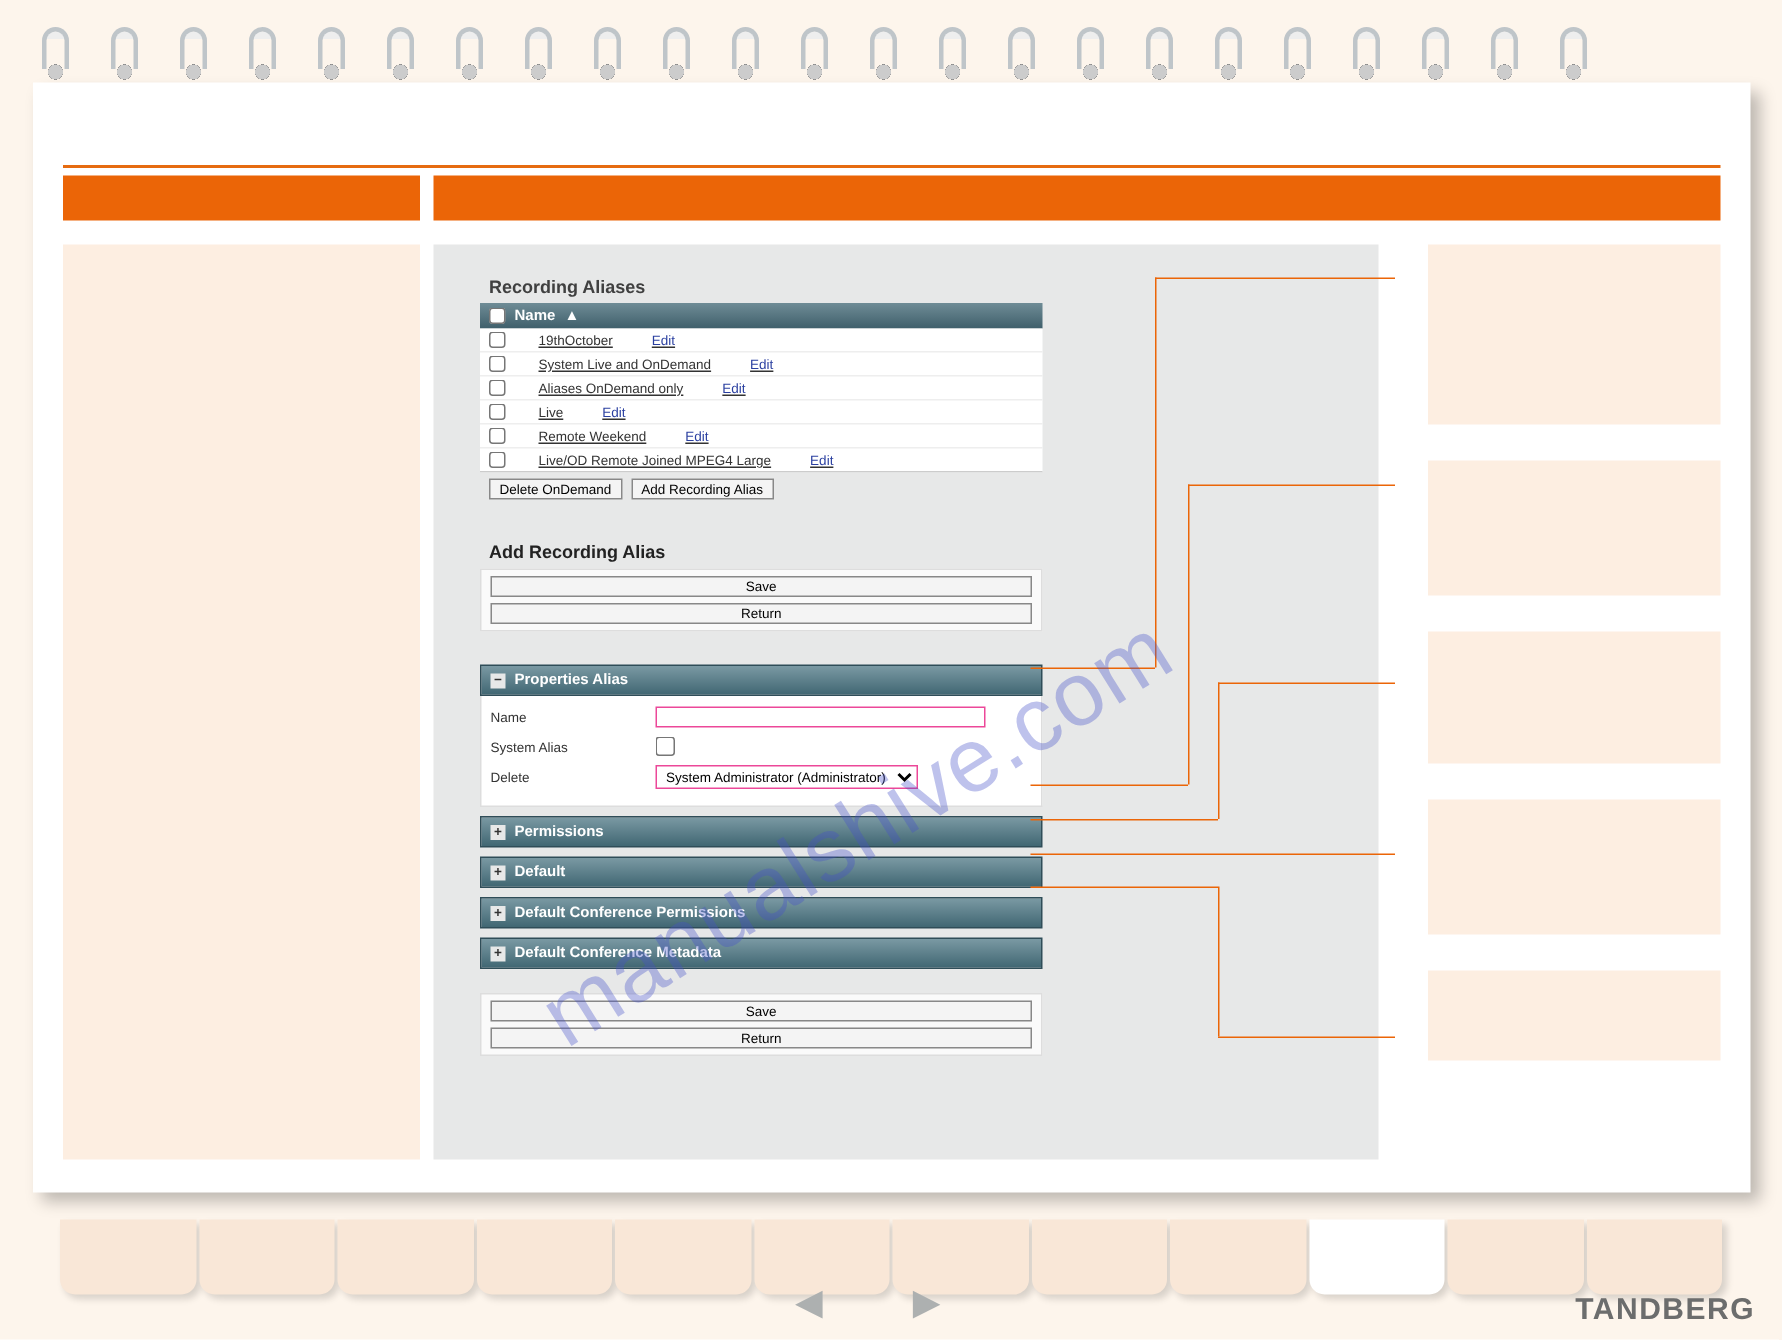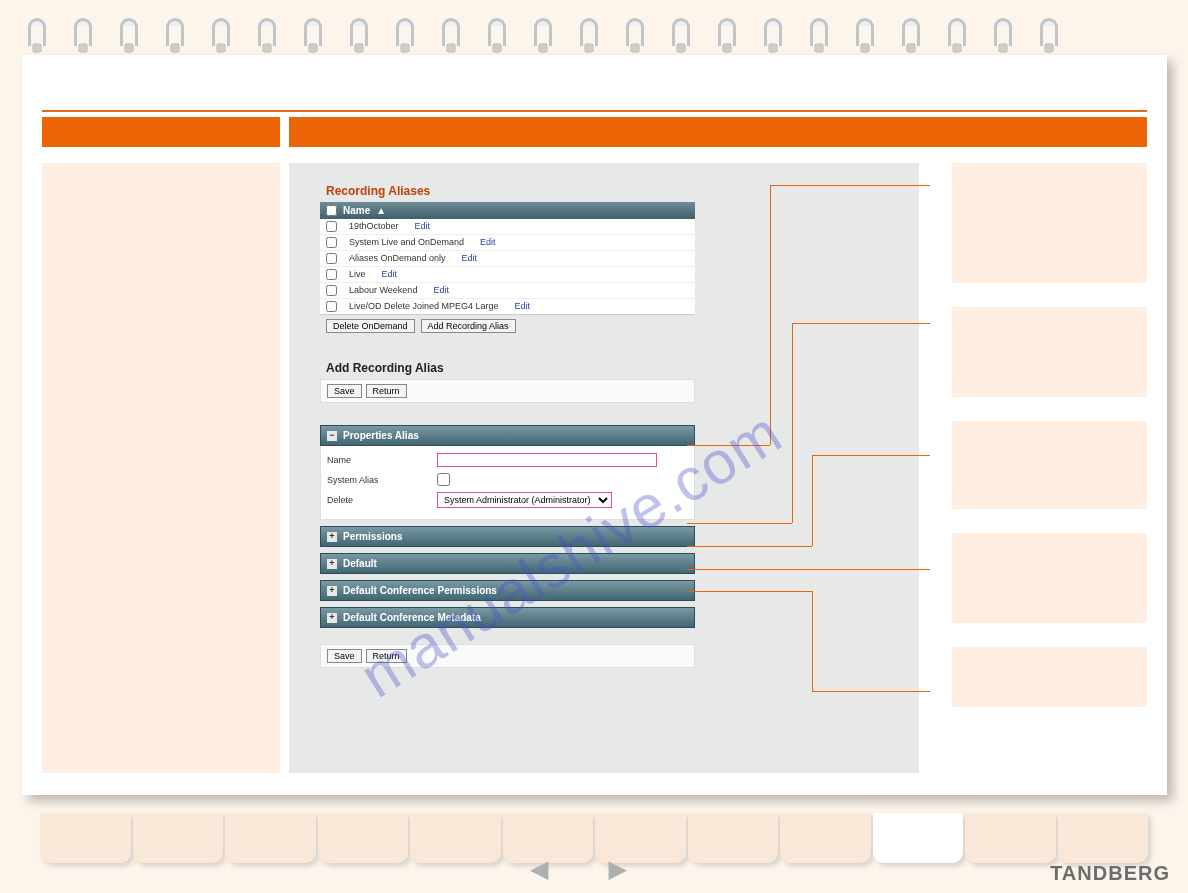--- a/index.html
+++ b/index.html
@@ -110,47 +110,48 @@
   .inner-form {
     position: absolute;
     left: 298px;
     top: 125px;
     width: 375px;
     font-size: 10px;
   }
   .section-title {
     font-weight: bold;
     font-size: 12px;
-    color: #c2410c;
+    color: #404040;
     padding: 4px 6px;
     background: #e7e8e8;
   }
   .grid-head {
     background: linear-gradient(#6f8c96, #3f5f6b);
     color: #fff;
     font-size: 10px;
     font-weight: bold;
     padding: 3px 6px;
     display: flex;
     align-items: center;
     gap: 6px;
   }
   .grid-head input[type=checkbox] { width: 11px; height: 11px; }
   .grid-body {
     background: #fff;
     border-bottom: 1px solid #ccc;
   }
   .row {
     display: flex;
-    align-items: flex-start;
-    gap: 12px;
+    align-items: flex-end;
+    gap: 22px;
     padding: 2px 6px;
     font-size: 9px;
     color: #333;
     border-top: 1px solid #eee;
+    text-decoration: underline;
   }
   .row:first-child { border-top: none; }
   .row input[type=checkbox] { width: 11px; height: 11px; }
   .edit-link { color: #2a3fa0; cursor: pointer; margin-left: 4px; }
   .btn-row {
     display: flex;
     gap: 6px;
     padding: 4px 6px;
     background: #e7e8e8;
   }
@@ -168,20 +169,21 @@
     padding: 6px 6px 4px 6px;
     background: #e7e8e8;
     margin-top: 18px;
   }
   .save-row {
     background: #fafafa;
     padding: 4px 6px;
     display: flex;
     gap: 4px;
     border: 1px solid #ddd;
+    flex-direction: column;
   }
   .save-row .fbtn { font-size: 9px; }
   .section-bar {
     margin-top: 6px;
     background: linear-gradient(#7a99a3, #416773);
     color: #fff;
     font-size: 10px;
     font-weight: bold;
     padding: 4px 6px;
     display: flex;
@@ -352,26 +354,26 @@
         <span>Aliases OnDemand only</span>
         <span class="edit-link">Edit</span>
       </div>
       <div class="row">
         <input type="checkbox" style="">
         <span>Live</span>
         <span class="edit-link">Edit</span>
       </div>
       <div class="row">
         <input type="checkbox" style="">
-        <span>Labour Weekend</span>
-        <span class="edit-link">Edit</span>
-      </div>
-      <div class="row">
-        <input type="checkbox" style="">
-        <span>Live/OD Delete Joined MPEG4 Large</span>
+        <span>Remote Weekend</span>
+        <span class="edit-link">Edit</span>
+      </div>
+      <div class="row">
+        <input type="checkbox" style="">
+        <span>Live/OD Remote Joined MPEG4 Large</span>
         <span class="edit-link">Edit</span>
       </div>
     </div>
 
     <div class="btn-row">
       <button class="fbtn">Delete OnDemand</button>
       <button class="fbtn">Add Recording Alias</button>
     </div>
 
     <div class="sub-title">Add Recording Alias</div>

